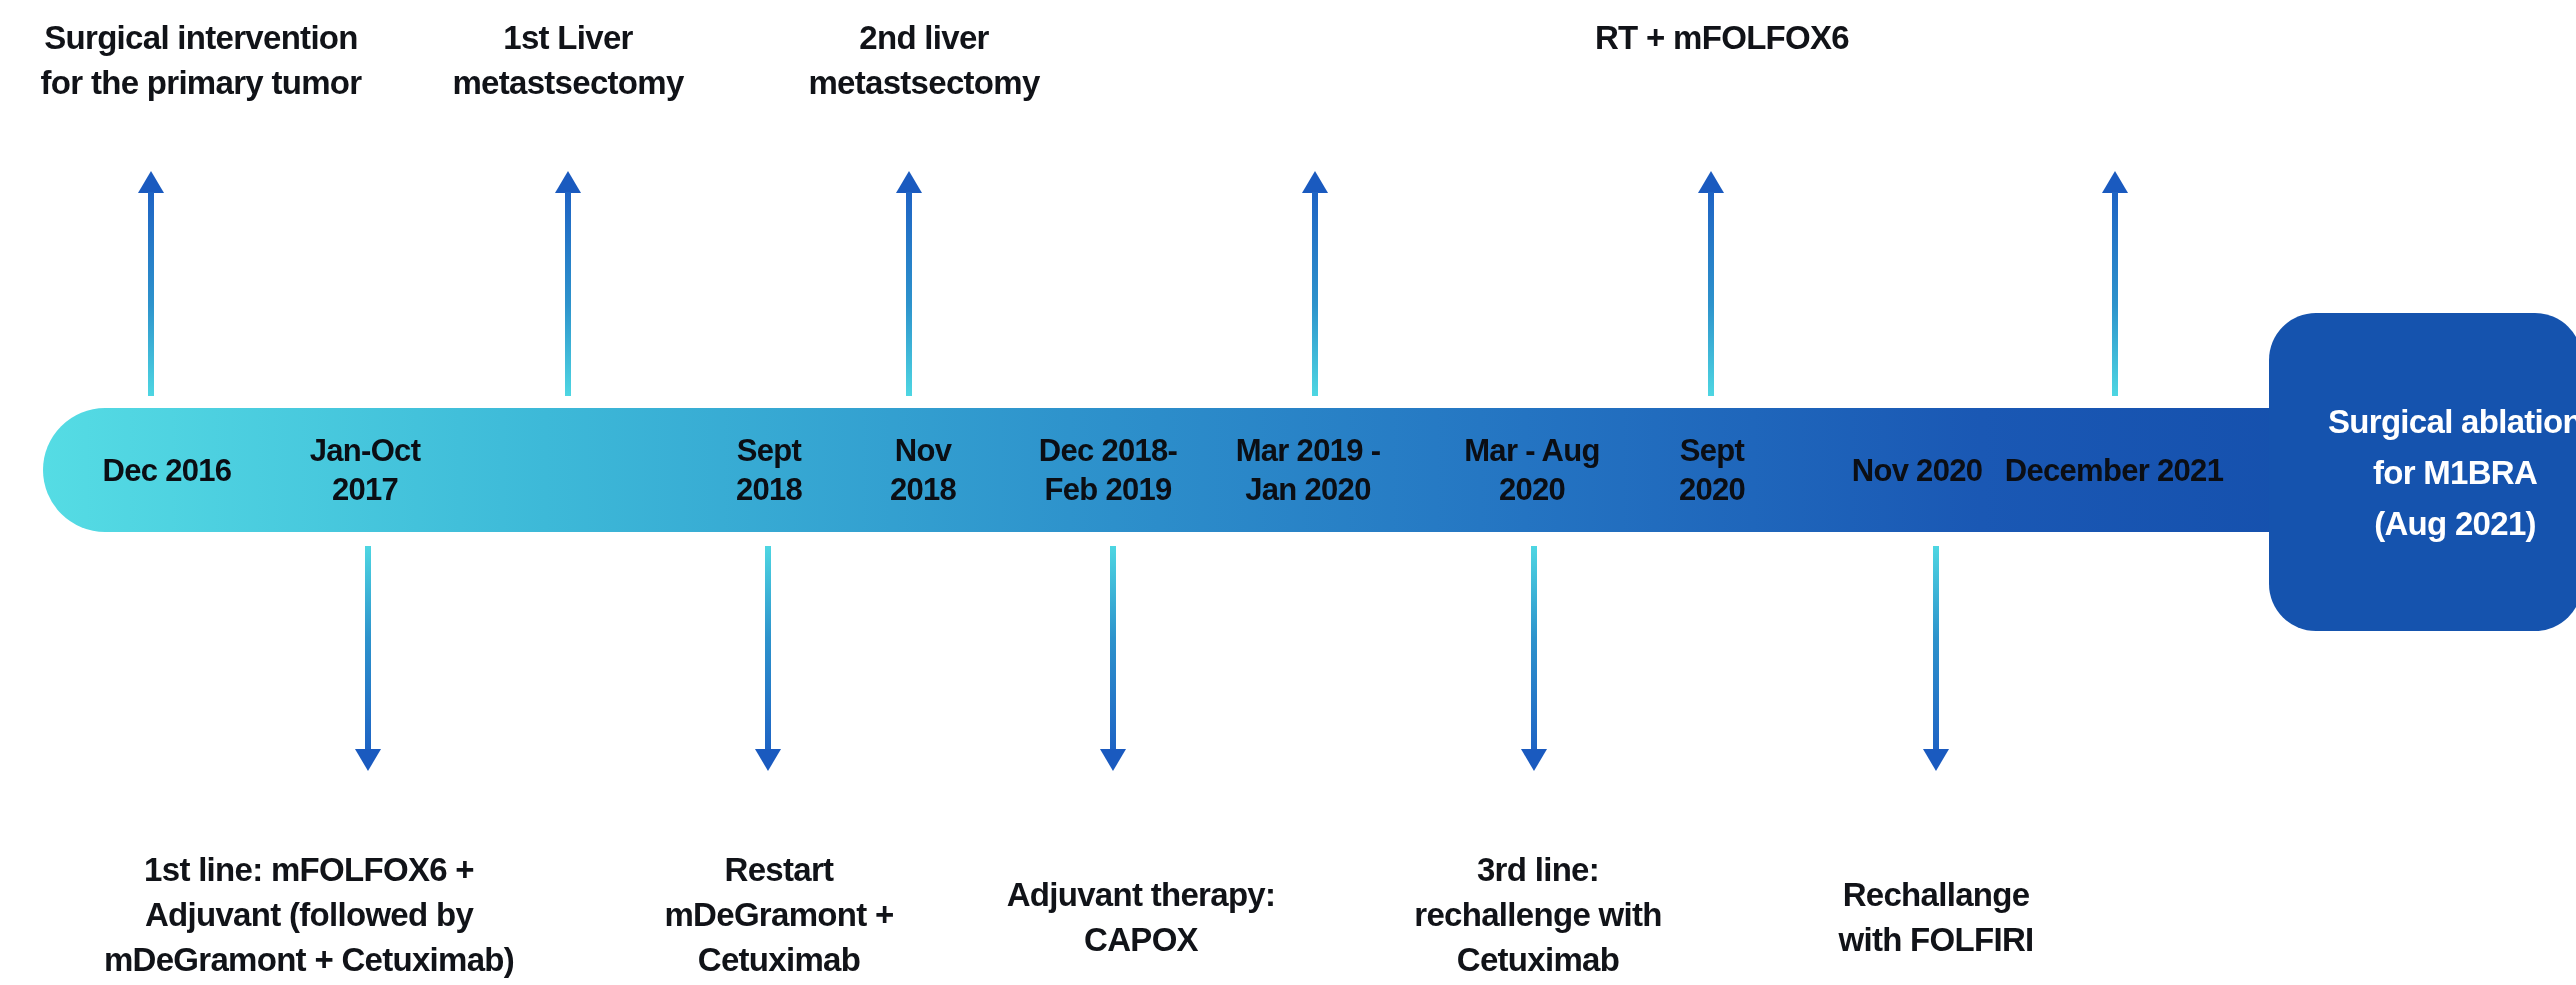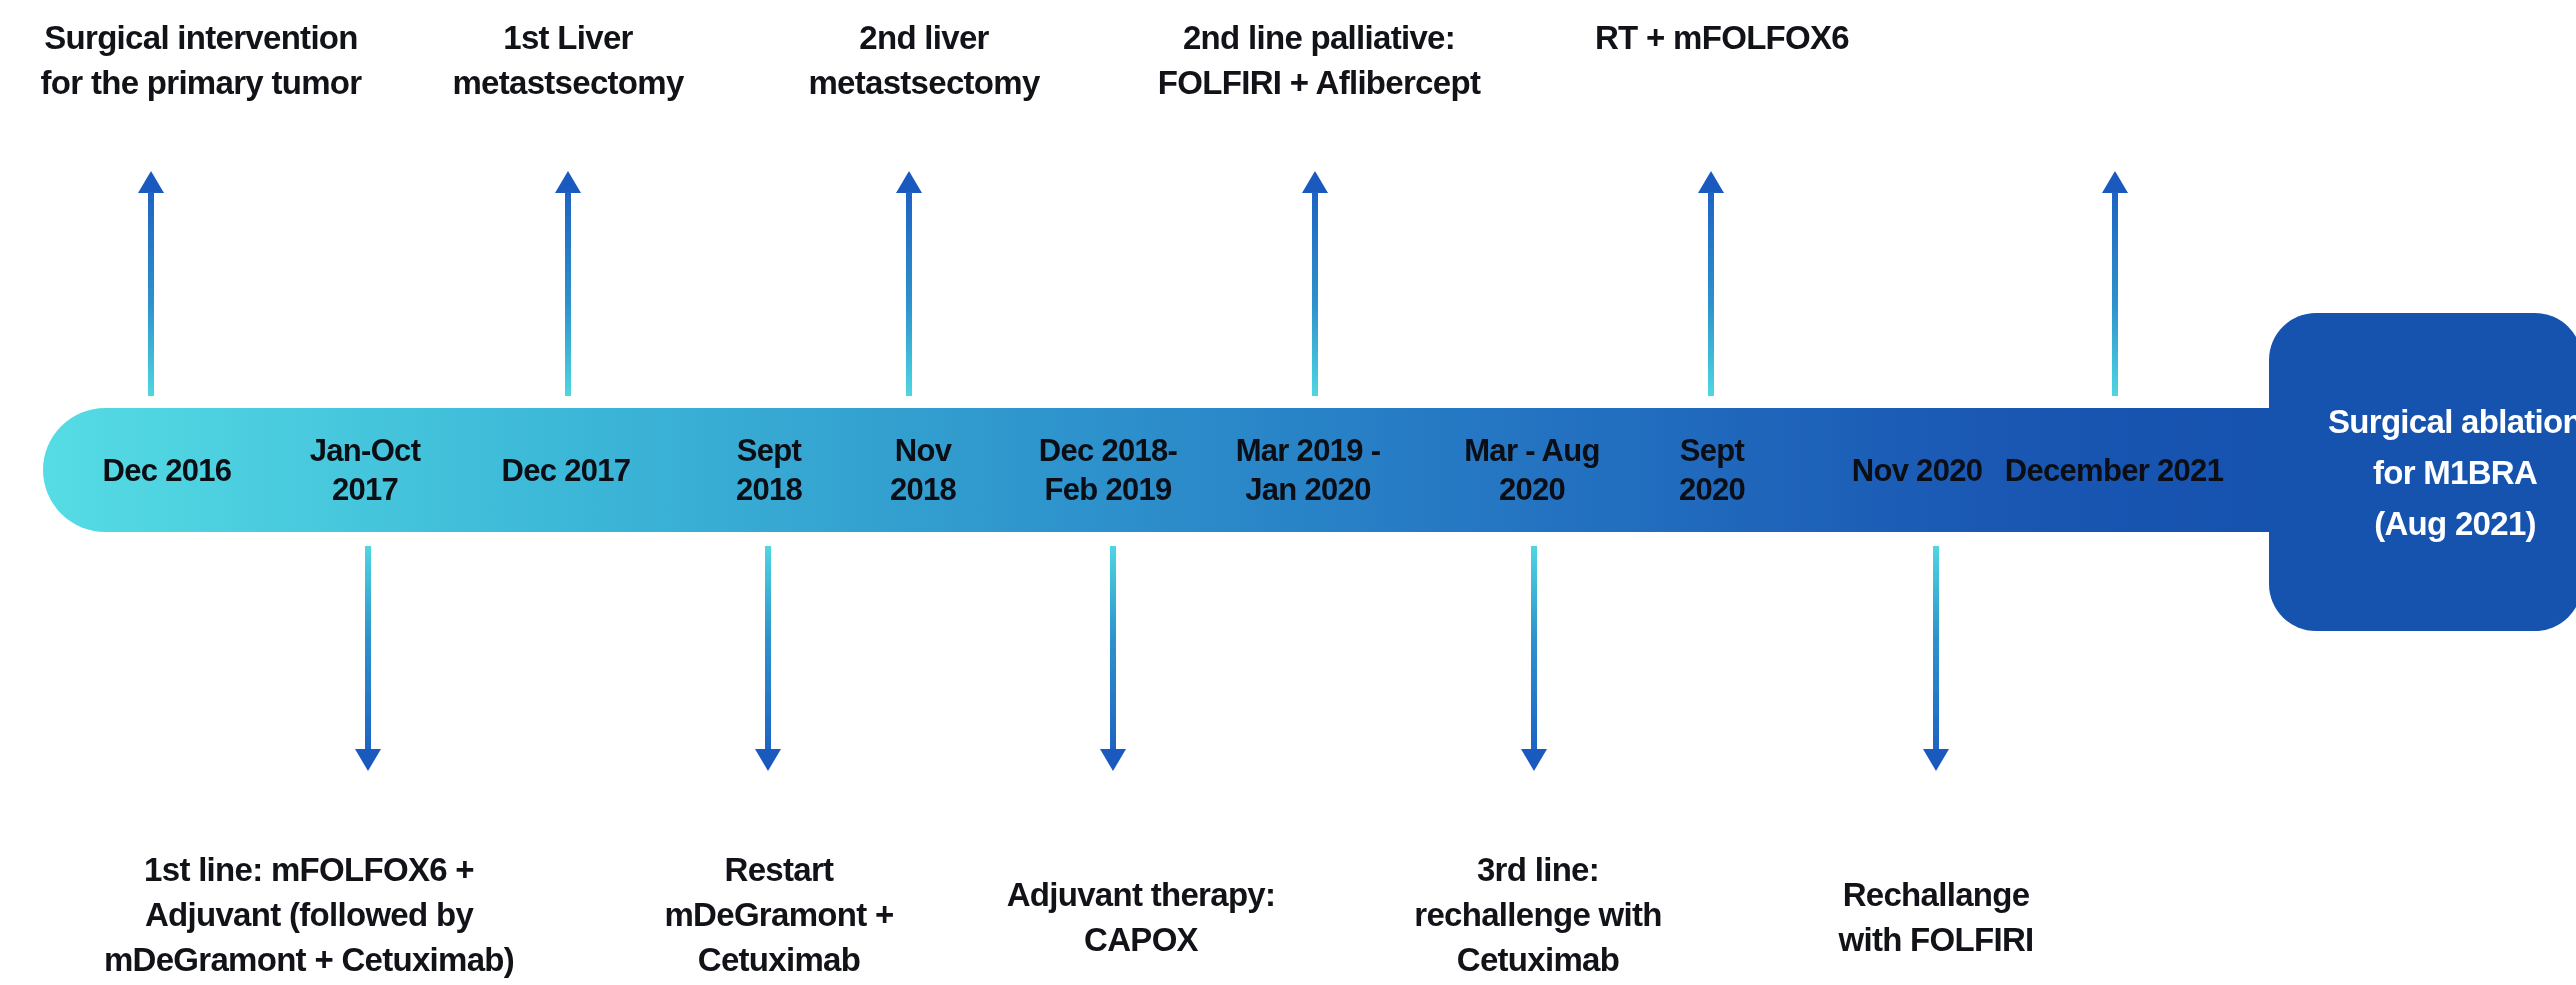--- a/index.html
+++ b/index.html
@@ -126,22 +126,20 @@
 <body>
 
 <div class="canvas">
 
   <div class="evt-label evt-top" style="left:181px">Surgical intervention
 for the primary tumor</div>
   <div class="evt-label evt-top" style="left:548px">1st Liver
 metastsectomy</div>
   <div class="evt-label evt-top" style="left:904px">2nd liver
 metastsectomy</div>
-  <div class="evt-label evt-top" style="left:1299px">2nd line palliative:
-FOLFIRI + Aflibercept</div>
   <div class="evt-label evt-top" style="left:1702px">RT + mFOLFOX6</div>
 
   <div class="arrow up" style="left:131px">
       <div class="head-up"></div>
       <div class="shaft up-shaft"></div>
     </div>
   <div class="arrow up" style="left:548px">
       <div class="head-up"></div>
       <div class="shaft up-shaft"></div>
     </div>
@@ -160,21 +158,20 @@
   <div class="arrow up" style="left:2095px">
       <div class="head-up"></div>
       <div class="shaft up-shaft"></div>
     </div>
 
   <div class="bar"></div>
 
   <div class="date" style="left:147px">Dec 2016</div>
   <div class="date" style="left:345px">Jan-Oct
 2017</div>
-  <div class="date" style="left:546px">Dec 2017</div>
   <div class="date" style="left:749px">Sept
 2018</div>
   <div class="date" style="left:903px">Nov
 2018</div>
   <div class="date" style="left:1088px">Dec 2018-
 Feb 2019</div>
   <div class="date" style="left:1288px">Mar 2019 -
 Jan 2020</div>
   <div class="date" style="left:1512px">Mar - Aug
 2020</div>

